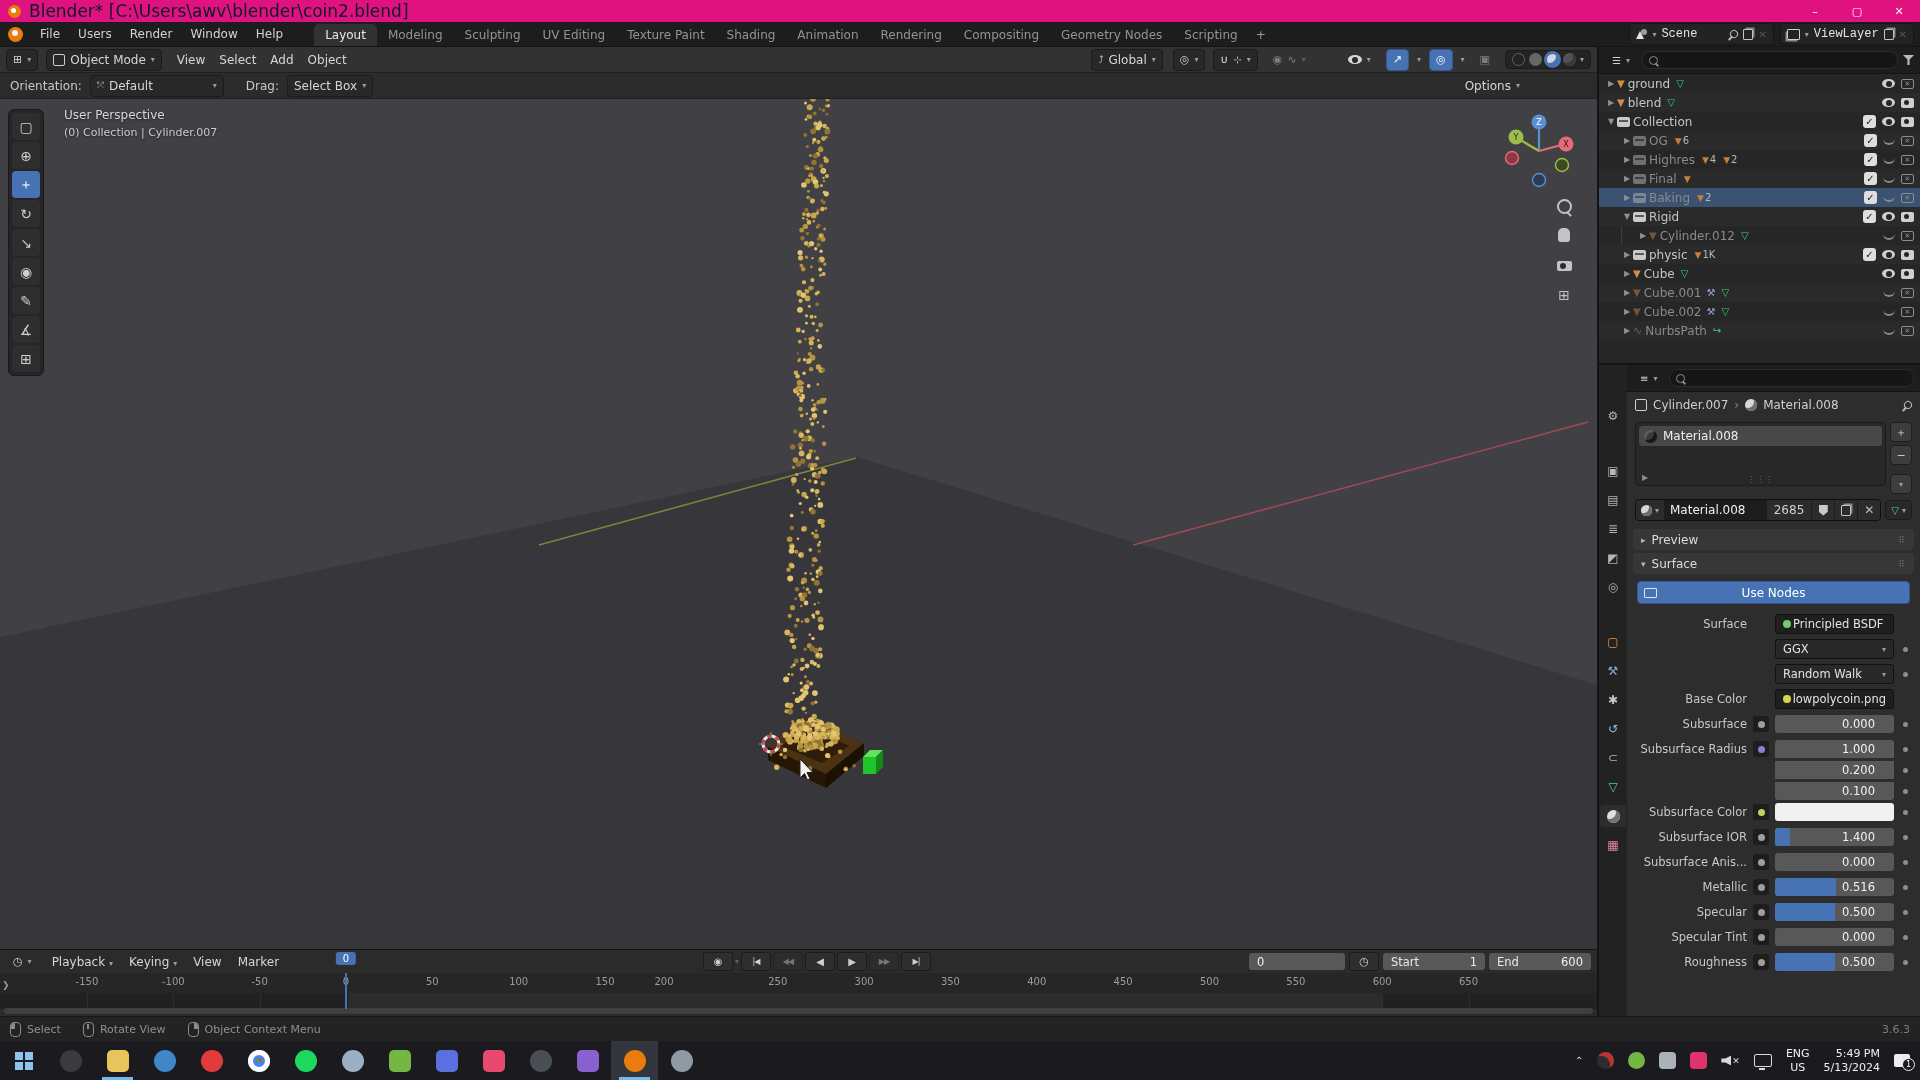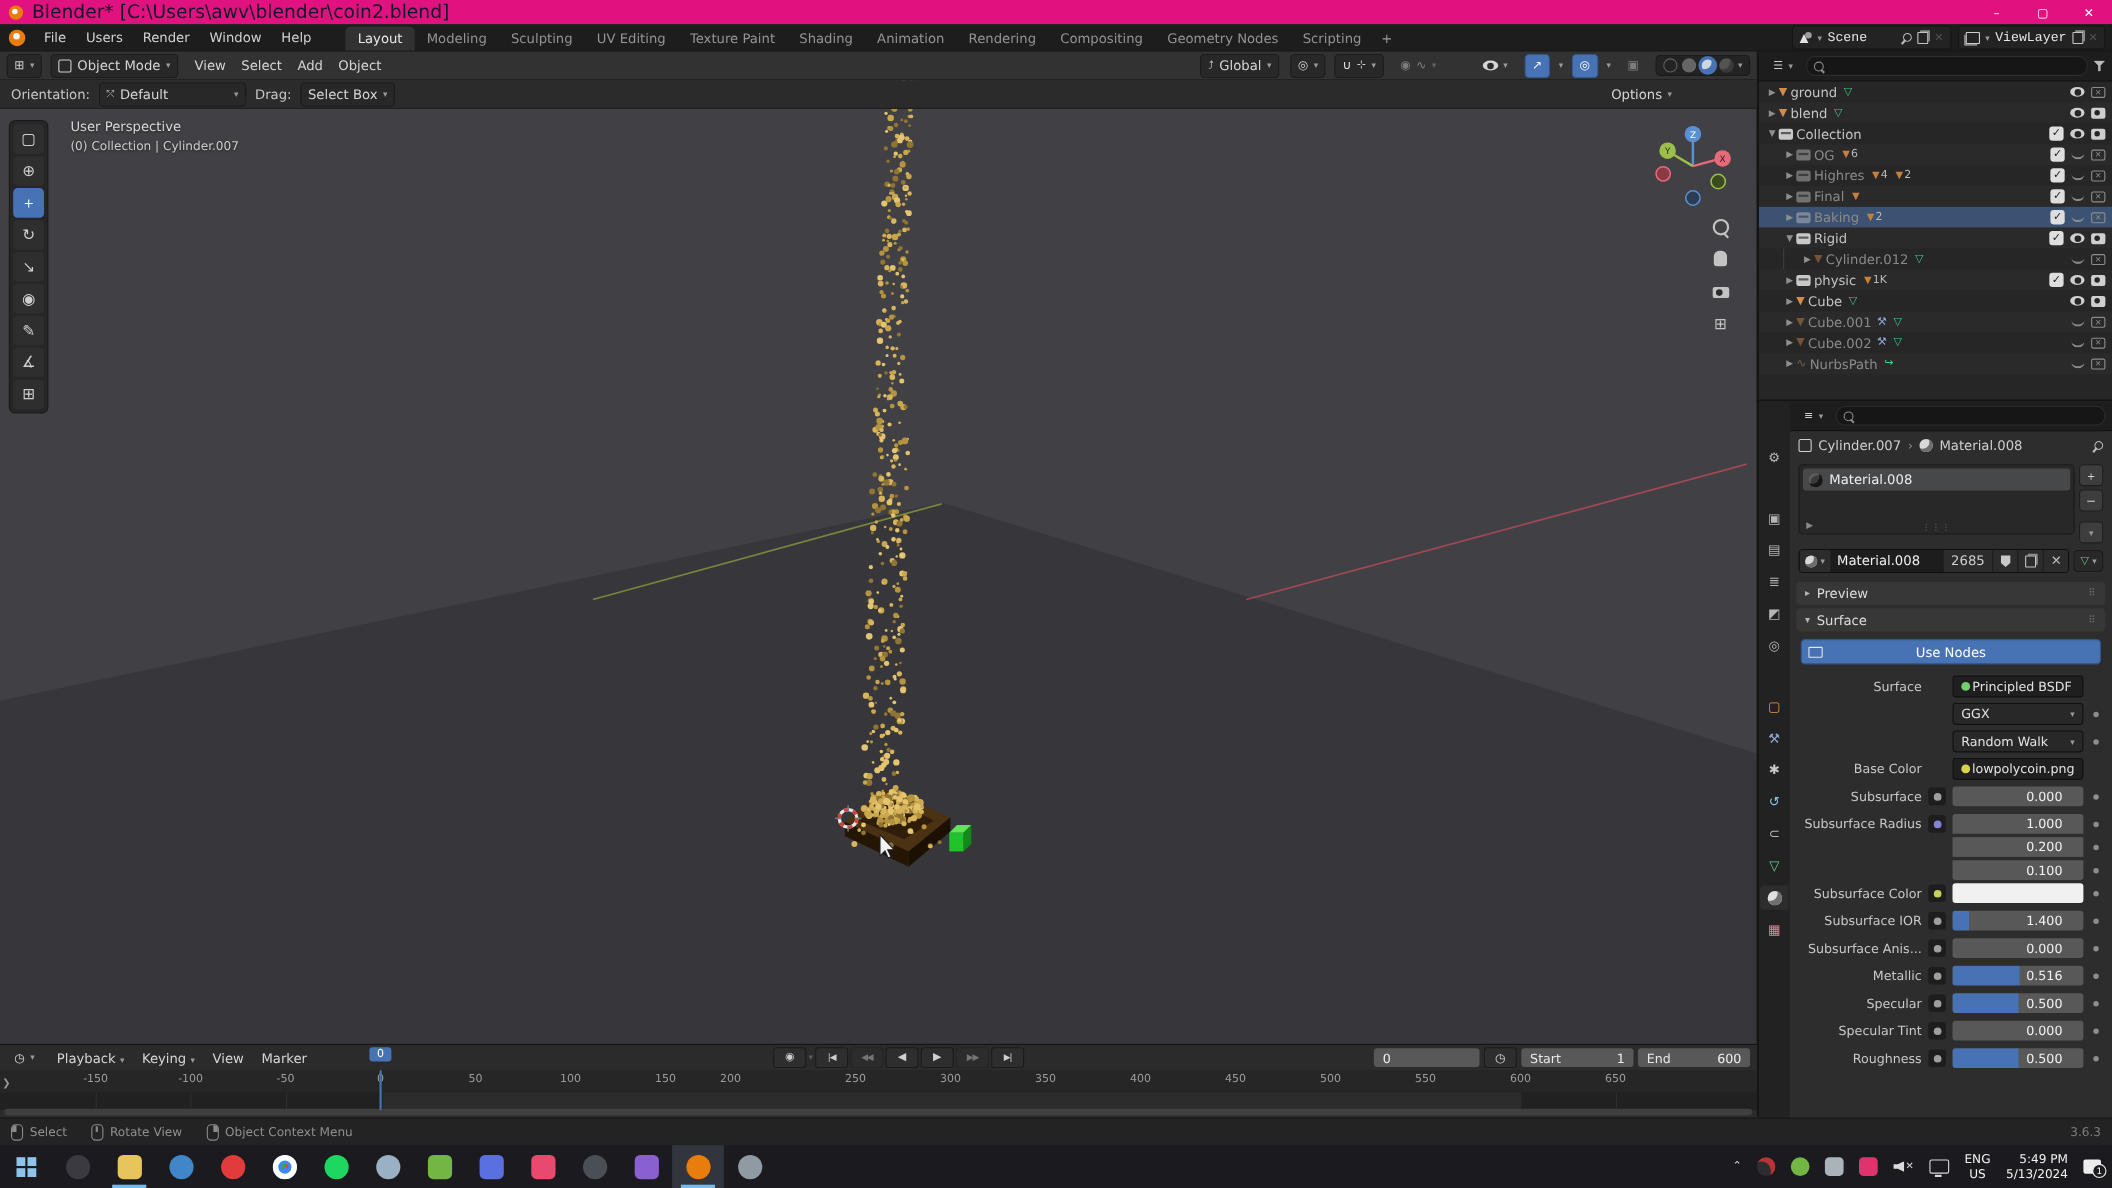--- a/index.html
+++ b/index.html
@@ -937,21 +937,21 @@
       </div>
     </div>
 
     <div class="vp-row" id="vp-toolsrow">
       <span style="color:#c8c8c8;">Orientation:</span>
       <div class="chip" style="min-width:120px;">
         <span style="color:#bbb;font-size:9px;">⤱</span>
         <span>Default</span>
         <span class="caret" style="margin-left:auto;">▾</span>
       </div>
-      <span style="color:#c8c8c8;">Drag:</span>
+      <span style="color:#c8c8c8;margin-left:14px;">Drag:</span>
       <div class="chip">
         <span>Select Box</span>
           <span class="caret">▾</span>
       </div>
       <div style="flex:1"></div>
       <div class="chip plain" style="margin-right:60px;">
         <span>Options</span>
           <span class="caret">▾</span>
       </div>
     </div>

